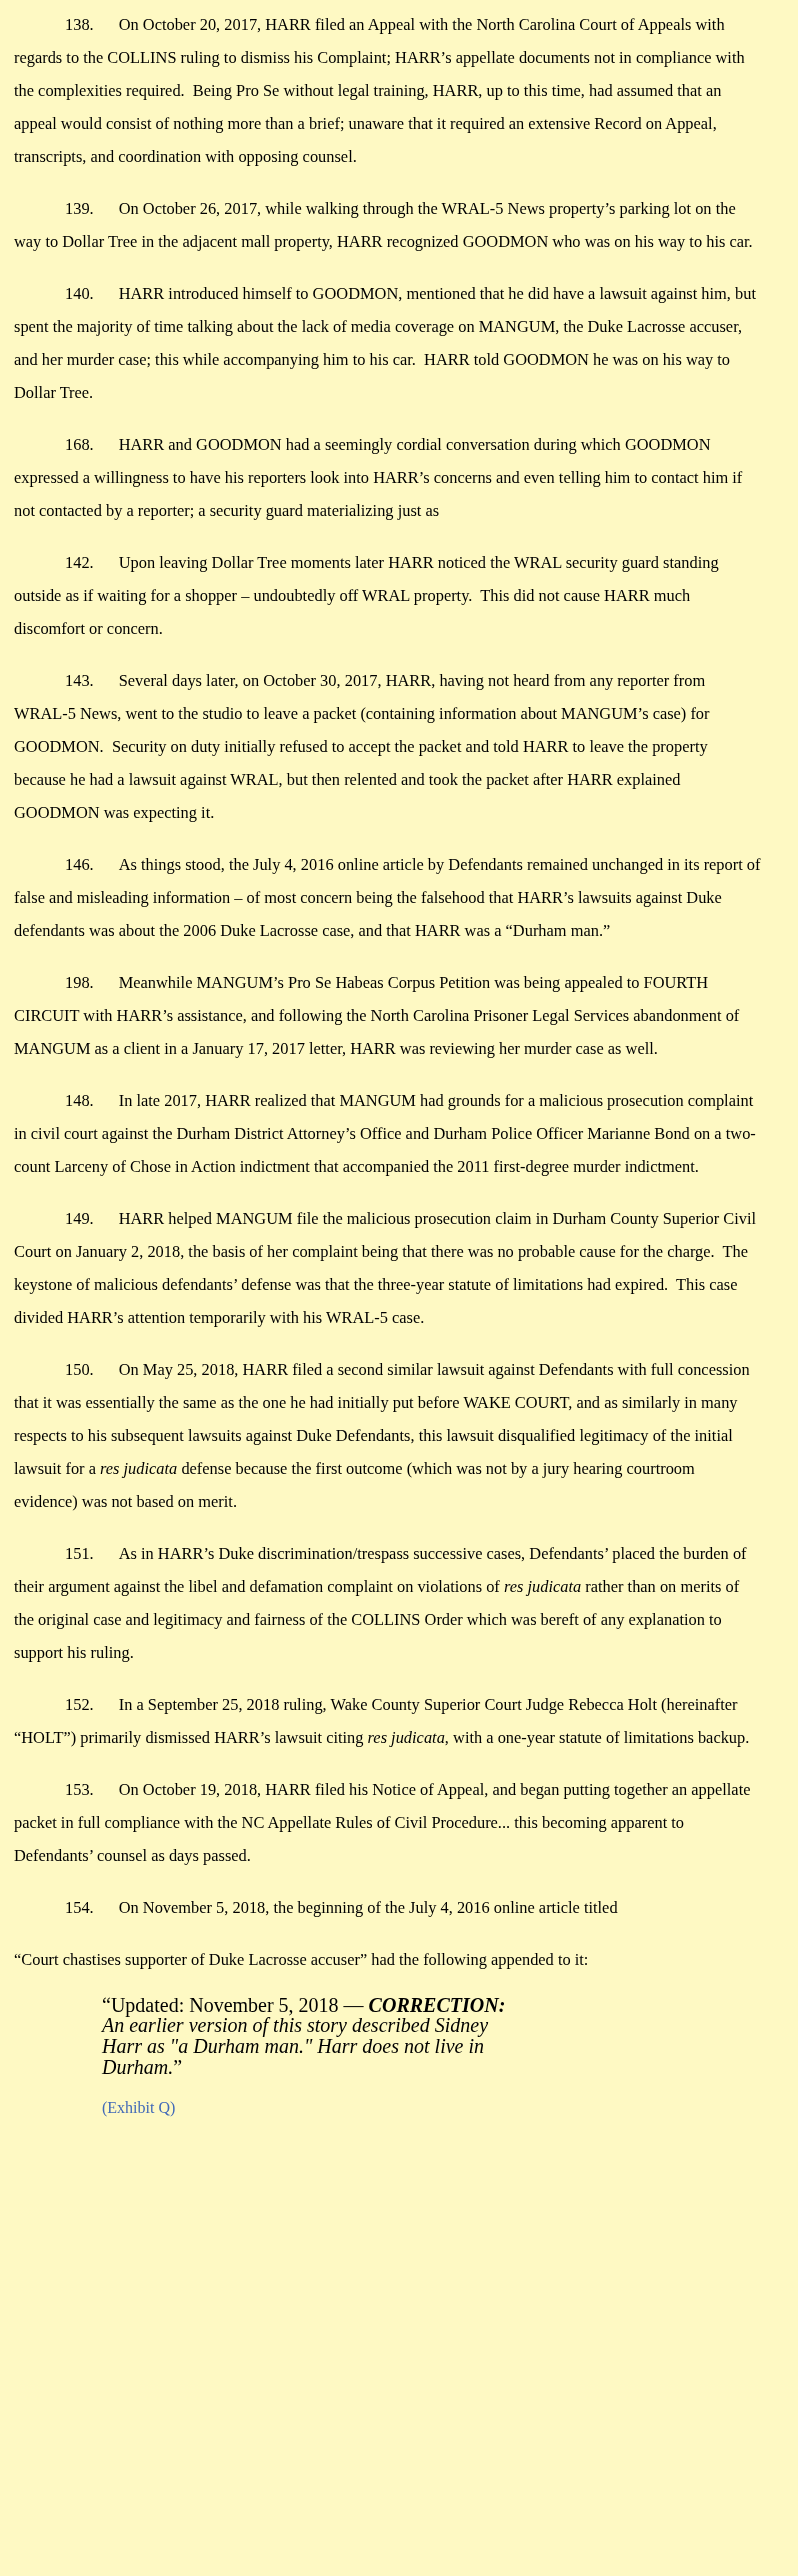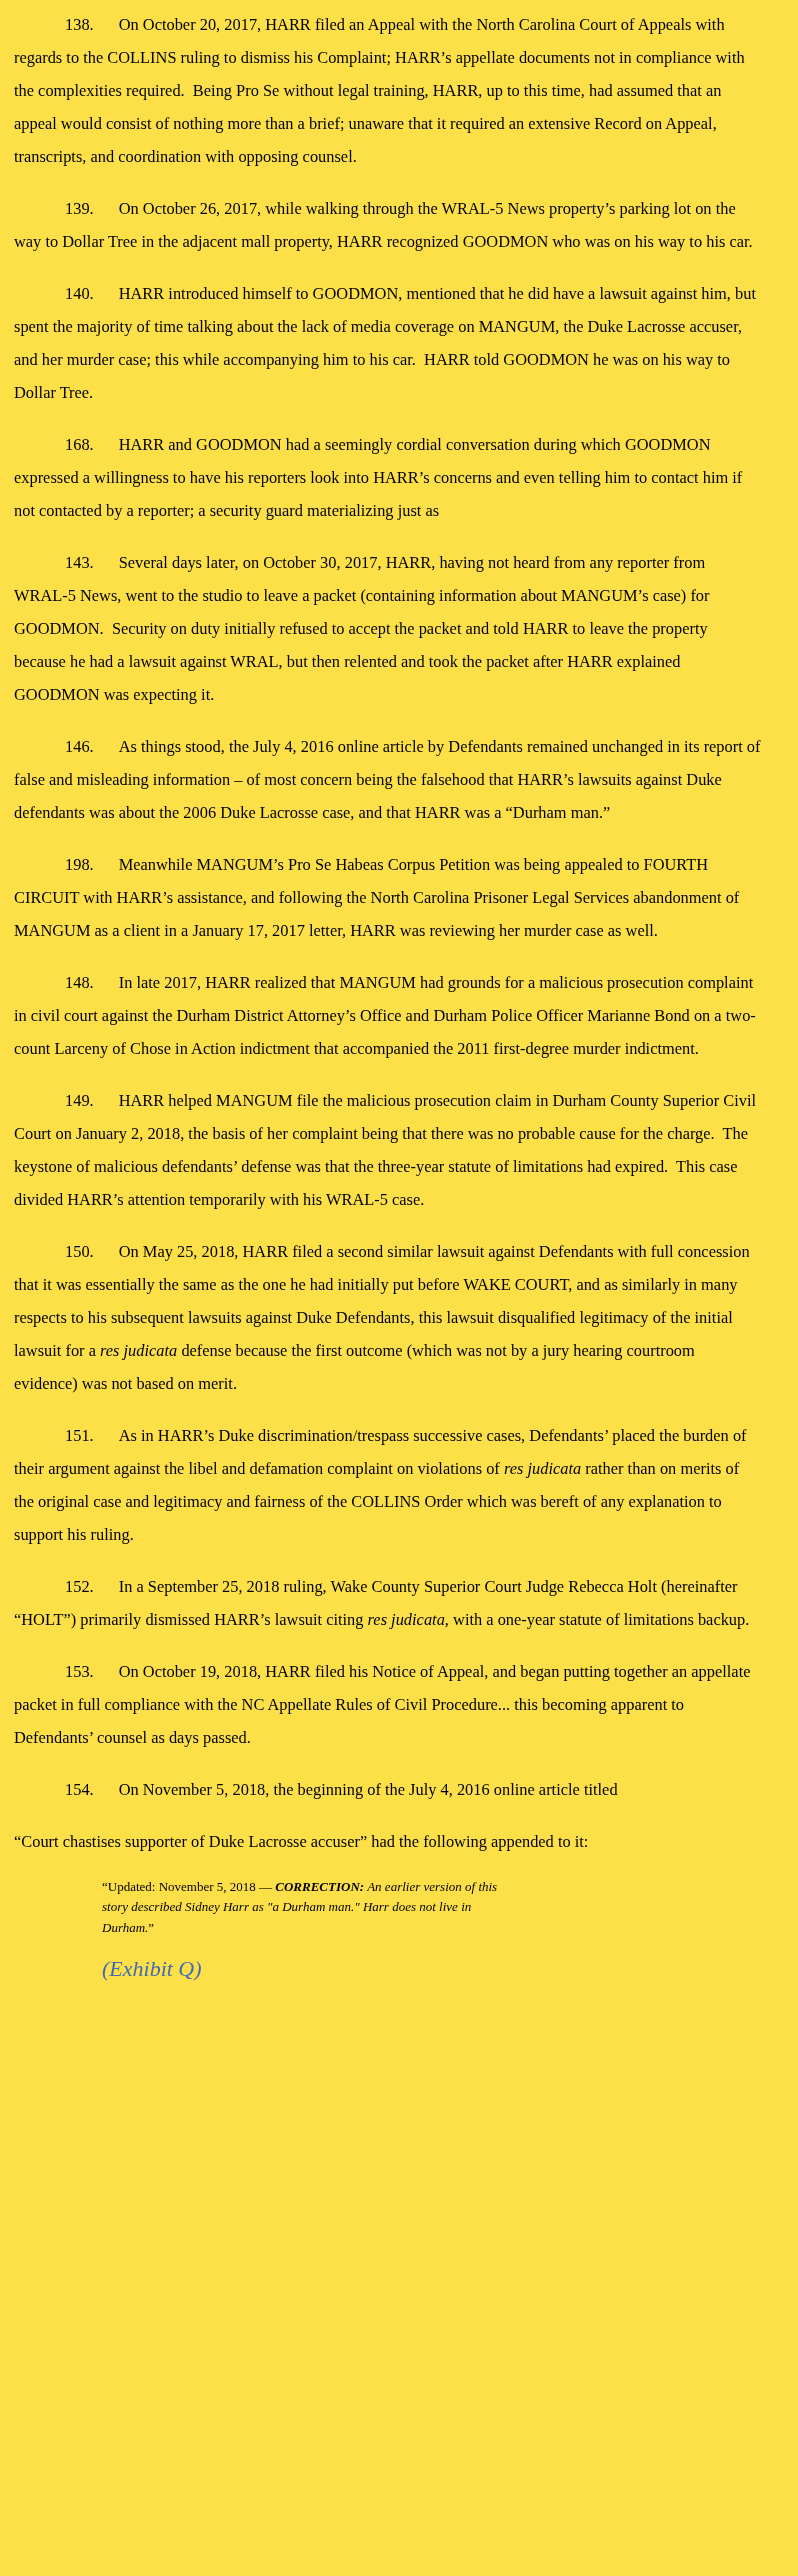--- a/index.html
+++ b/index.html
@@ -30,43 +30,43 @@
   }
   .pnum {
     margin-right: 25px;
   }
   .seg-italic { font-style: italic; }
   .seg-bold { font-weight: bold; }
   blockquote.quote {
     margin: 11.3px 0 0 88px;
     padding: 0;
     width: 410px;
-    font-size: 13px;
+    font-size: 20px;
     line-height: 20.7px;
     white-space: pre-wrap;
   }
   .exhibit {
     display: inline-block;
     margin: 20.7px 0 0 88px;
-    font-style: italic;
-    font-size: 22px;
+    font-size: 16px;
     line-height: 20.7px;
     text-decoration: none;
     cursor: pointer;
   }
 </style>
 </head>
 <body>
 
-<div class="page" style="background: #fde047; color: rgb(0, 0, 0); padding-left: 14px;">
+<div class="page" style="background: #fef9c3; color: rgb(0, 0, 0); padding-left: 14px;">
   <div id="doc-body">
       <p class="para"><span class="pnum">138.</span><span>On October 20, 2017, HARR filed an Appeal with the North Carolina Court of Appeals with regards to the COLLINS ruling to dismiss his Complaint; HARR’s appellate documents not in compliance with the complexities required.  Being Pro Se without legal training, HARR, up to this time, had assumed that an appeal would consist of nothing more than a brief; unaware that it required an extensive Record on Appeal, transcripts, and coordination with opposing counsel.</span></p>
       <p class="para"><span class="pnum">139.</span><span>On October 26, 2017, while walking through the WRAL-5 News property’s parking lot on the way to Dollar Tree in the adjacent mall property, HARR recognized GOODMON who was on his way to his car.</span></p>
       <p class="para"><span class="pnum">140.</span><span>HARR introduced himself to GOODMON, mentioned that he did have a lawsuit against him, but spent the majority of time talking about the lack of media coverage on MANGUM, the Duke Lacrosse accuser, and her murder case; this while accompanying him to his car.  HARR told GOODMON he was on his way to Dollar Tree.</span></p>
       <p class="para"><span class="pnum">168.</span><span>HARR and GOODMON had a seemingly cordial conversation during which GOODMON expressed a willingness to have his reporters look into HARR’s concerns and even telling him to contact him if not contacted by a reporter; a security guard materializing just as</span></p>
+      <p class="para"><span class="pnum">142.</span><span>Upon leaving Dollar Tree moments later HARR noticed the WRAL security guard standing outside as if waiting for a shopper – undoubtedly off WRAL property.  This did not cause HARR much discomfort or concern.</span></p>
       <p class="para"><span class="pnum">143.</span><span>Several days later, on October 30, 2017, HARR, having not heard from any reporter from WRAL-5 News, went to the studio to leave a packet (containing information about MANGUM’s case) for GOODMON.  Security on duty initially refused to accept the packet and told HARR to leave the property because he had a lawsuit against WRAL, but then relented and took the packet after HARR explained GOODMON was expecting it.</span></p>
       <p class="para"><span class="pnum">146.</span><span>As things stood, the July 4, 2016 online article by Defendants remained unchanged in its report of false and misleading information – of most concern being the falsehood that HARR’s lawsuits against Duke defendants was about the 2006 Duke Lacrosse case, and that HARR was a “Durham man.”</span></p>
       <p class="para"><span class="pnum">198.</span><span>Meanwhile MANGUM’s Pro Se Habeas Corpus Petition was being appealed to FOURTH CIRCUIT with HARR’s assistance, and following the North Carolina Prisoner Legal Services abandonment of MANGUM as a client in a January 17, 2017 letter, HARR was reviewing her murder case as well.</span></p>
       <p class="para"><span class="pnum">148.</span><span>In late 2017, HARR realized that MANGUM had grounds for a malicious prosecution complaint in civil court against the Durham District Attorney’s Office and Durham Police Officer Marianne Bond on a two-count Larceny of Chose in Action indictment that accompanied the 2011 first-degree murder indictment.</span></p>
       <p class="para"><span class="pnum">149.</span><span>HARR helped MANGUM file the malicious prosecution claim in Durham County Superior Civil Court on January 2, 2018, the basis of her complaint being that there was no probable cause for the charge.  The keystone of malicious defendants’ defense was that the three-year statute of limitations had expired.  This case divided HARR’s attention temporarily with his WRAL-5 case.</span></p>
       <p class="para"><span class="pnum">150.</span><span>On May 25, 2018, HARR filed a second similar lawsuit against Defendants with full concession that it was essentially the same as the one he had initially put before WAKE COURT, and as similarly in many respects to his subsequent lawsuits against Duke Defendants, this lawsuit disqualified legitimacy of the initial lawsuit for a </span><span class="seg-italic">res judicata</span><span> defense because the first outcome (which was not by a jury hearing courtroom evidence) was not based on merit.</span></p>
       <p class="para"><span class="pnum">151.</span><span>As in HARR’s Duke discrimination/trespass successive cases, Defendants’ placed the burden of their argument against the libel and defamation complaint on violations of </span><span class="seg-italic">res judicata</span><span> rather than on merits of the original case and legitimacy and fairness of the COLLINS Order which was bereft of any explanation to support his ruling.</span></p>
       <p class="para"><span class="pnum">152.</span><span>In a September 25, 2018 ruling, Wake County Superior Court Judge Rebecca Holt (hereinafter “HOLT”) primarily dismissed HARR’s lawsuit citing </span><span class="seg-italic">res judicata</span><span>, with a one-year statute of limitations backup.</span></p>
       <p class="para"><span class="pnum">153.</span><span>On October 19, 2018, HARR filed his Notice of Appeal, and began putting together an appellate packet in full compliance with the NC Appellate Rules of Civil Procedure... this becoming apparent to Defendants’ counsel as days passed.</span></p>
       <p class="para"><span class="pnum">154.</span><span>On November 5, 2018, the beginning of the July 4, 2016 online article titled</span></p>

